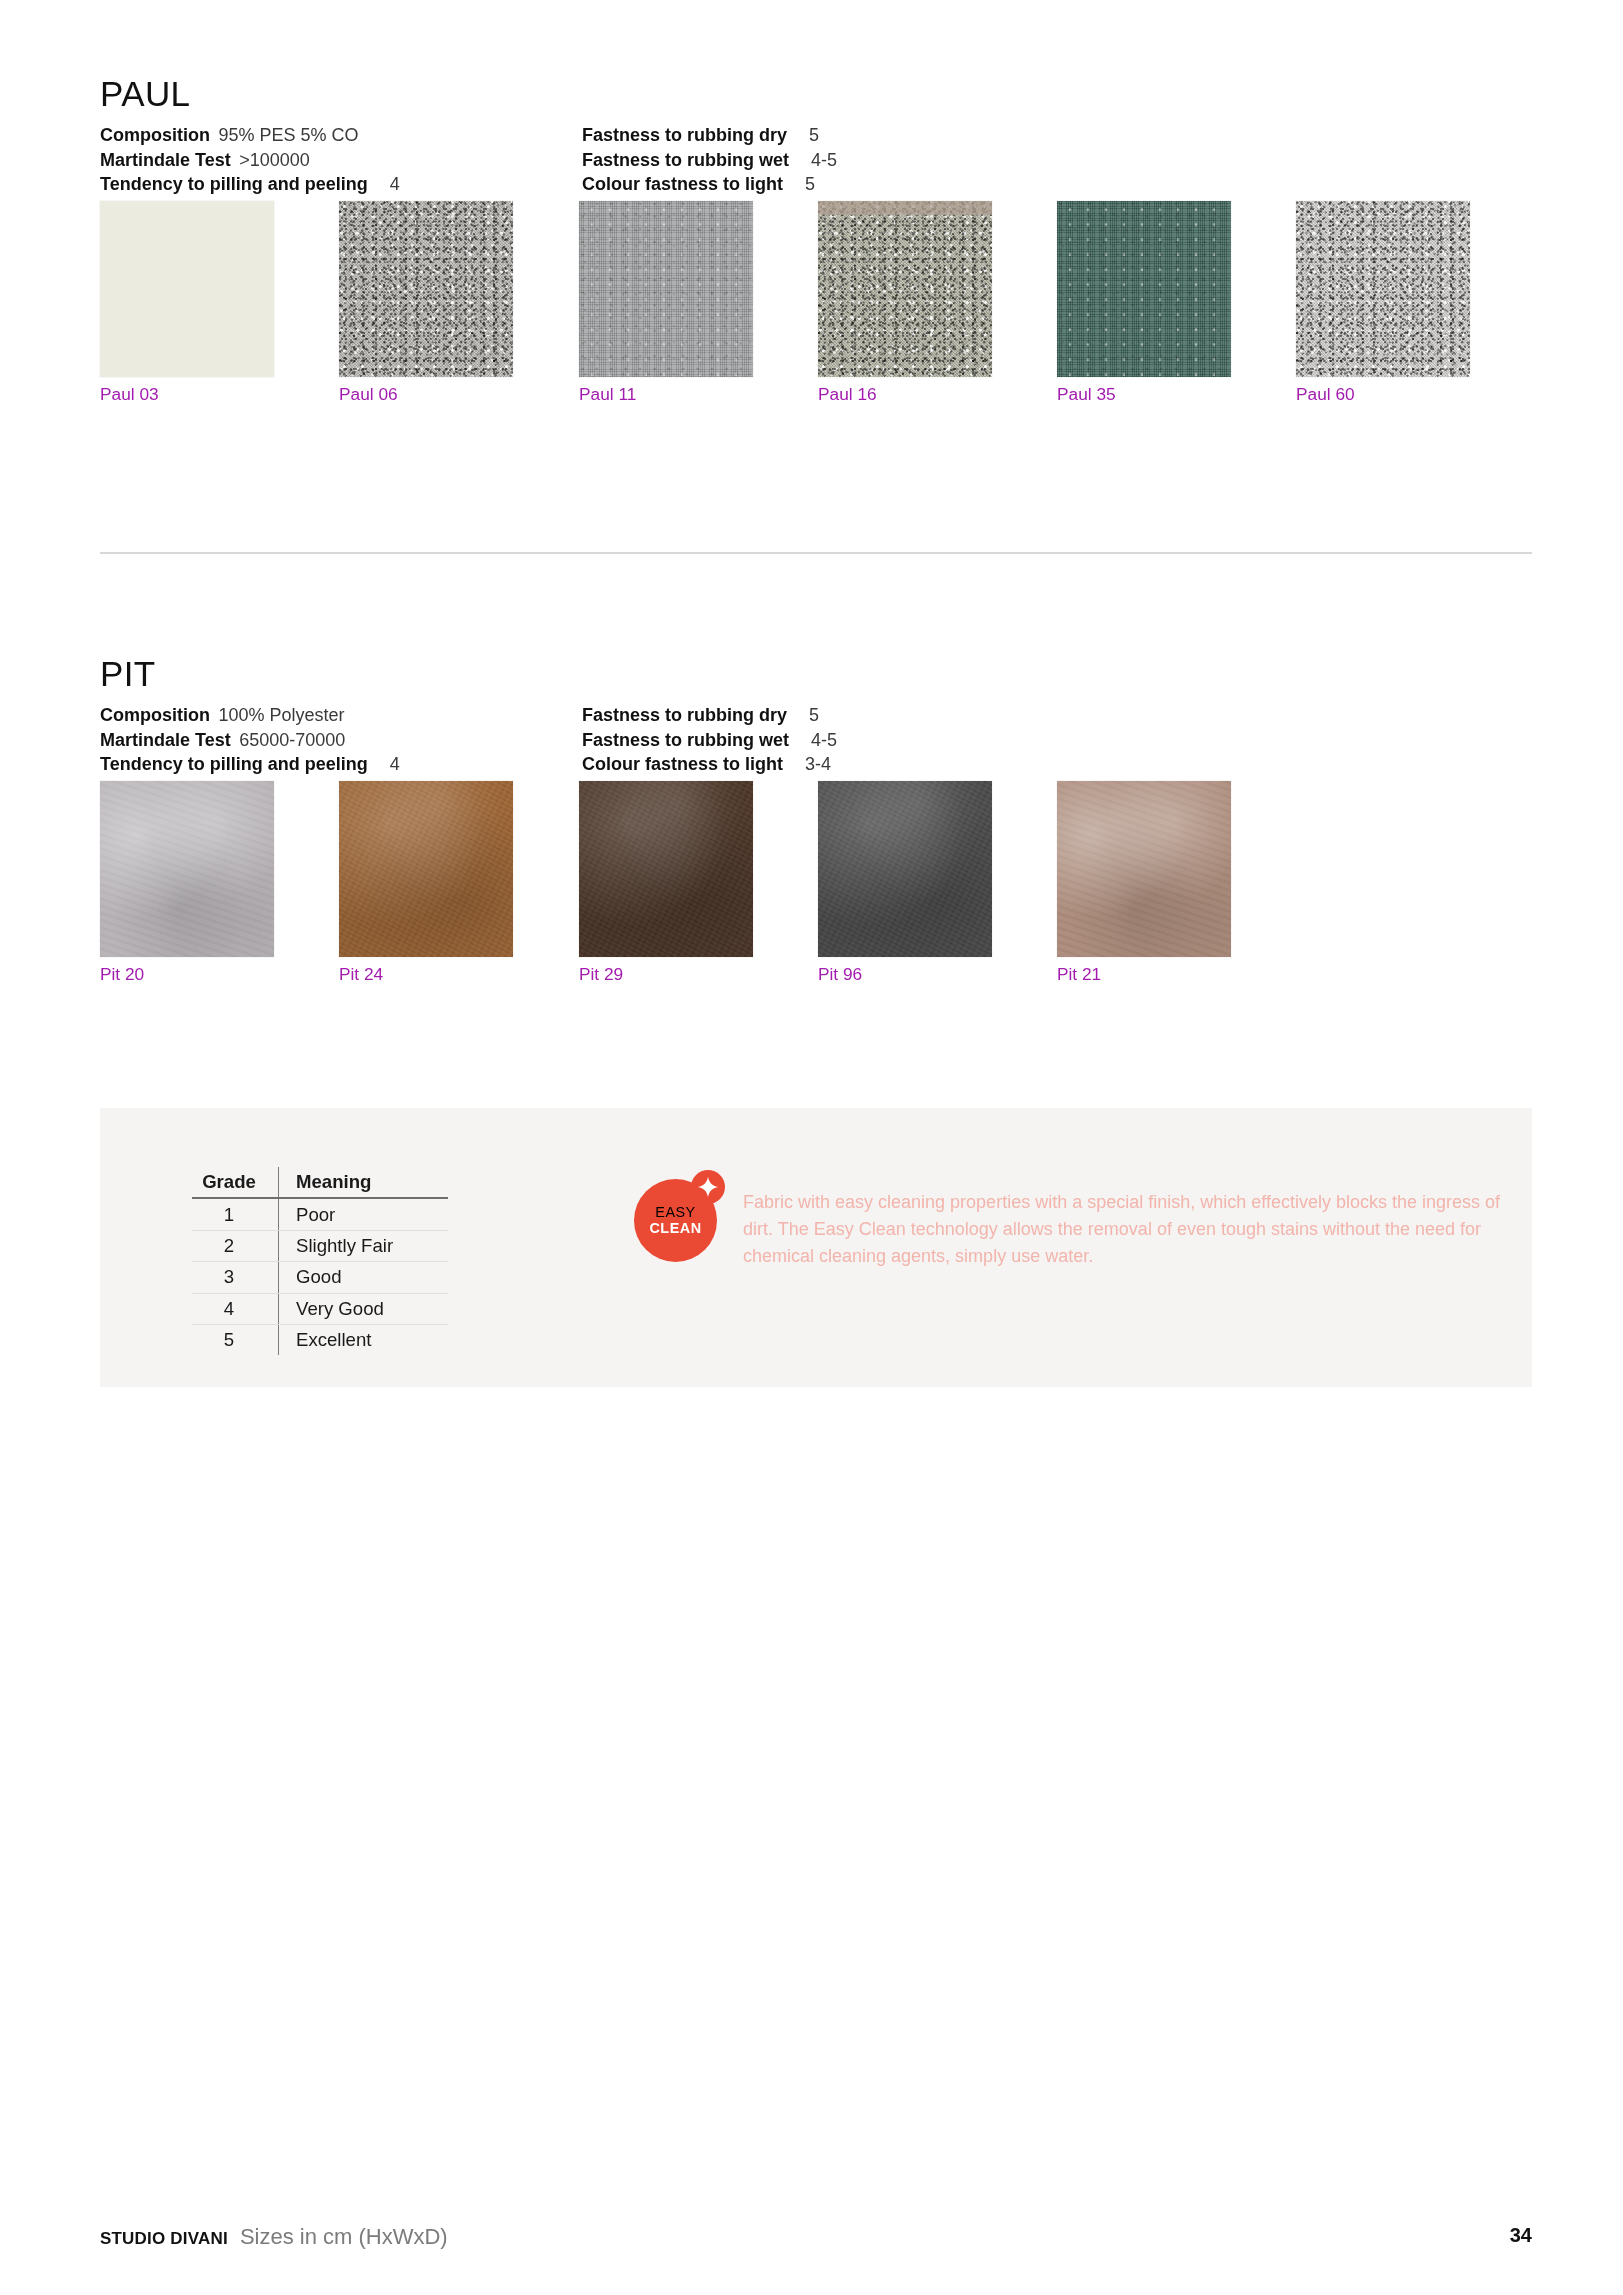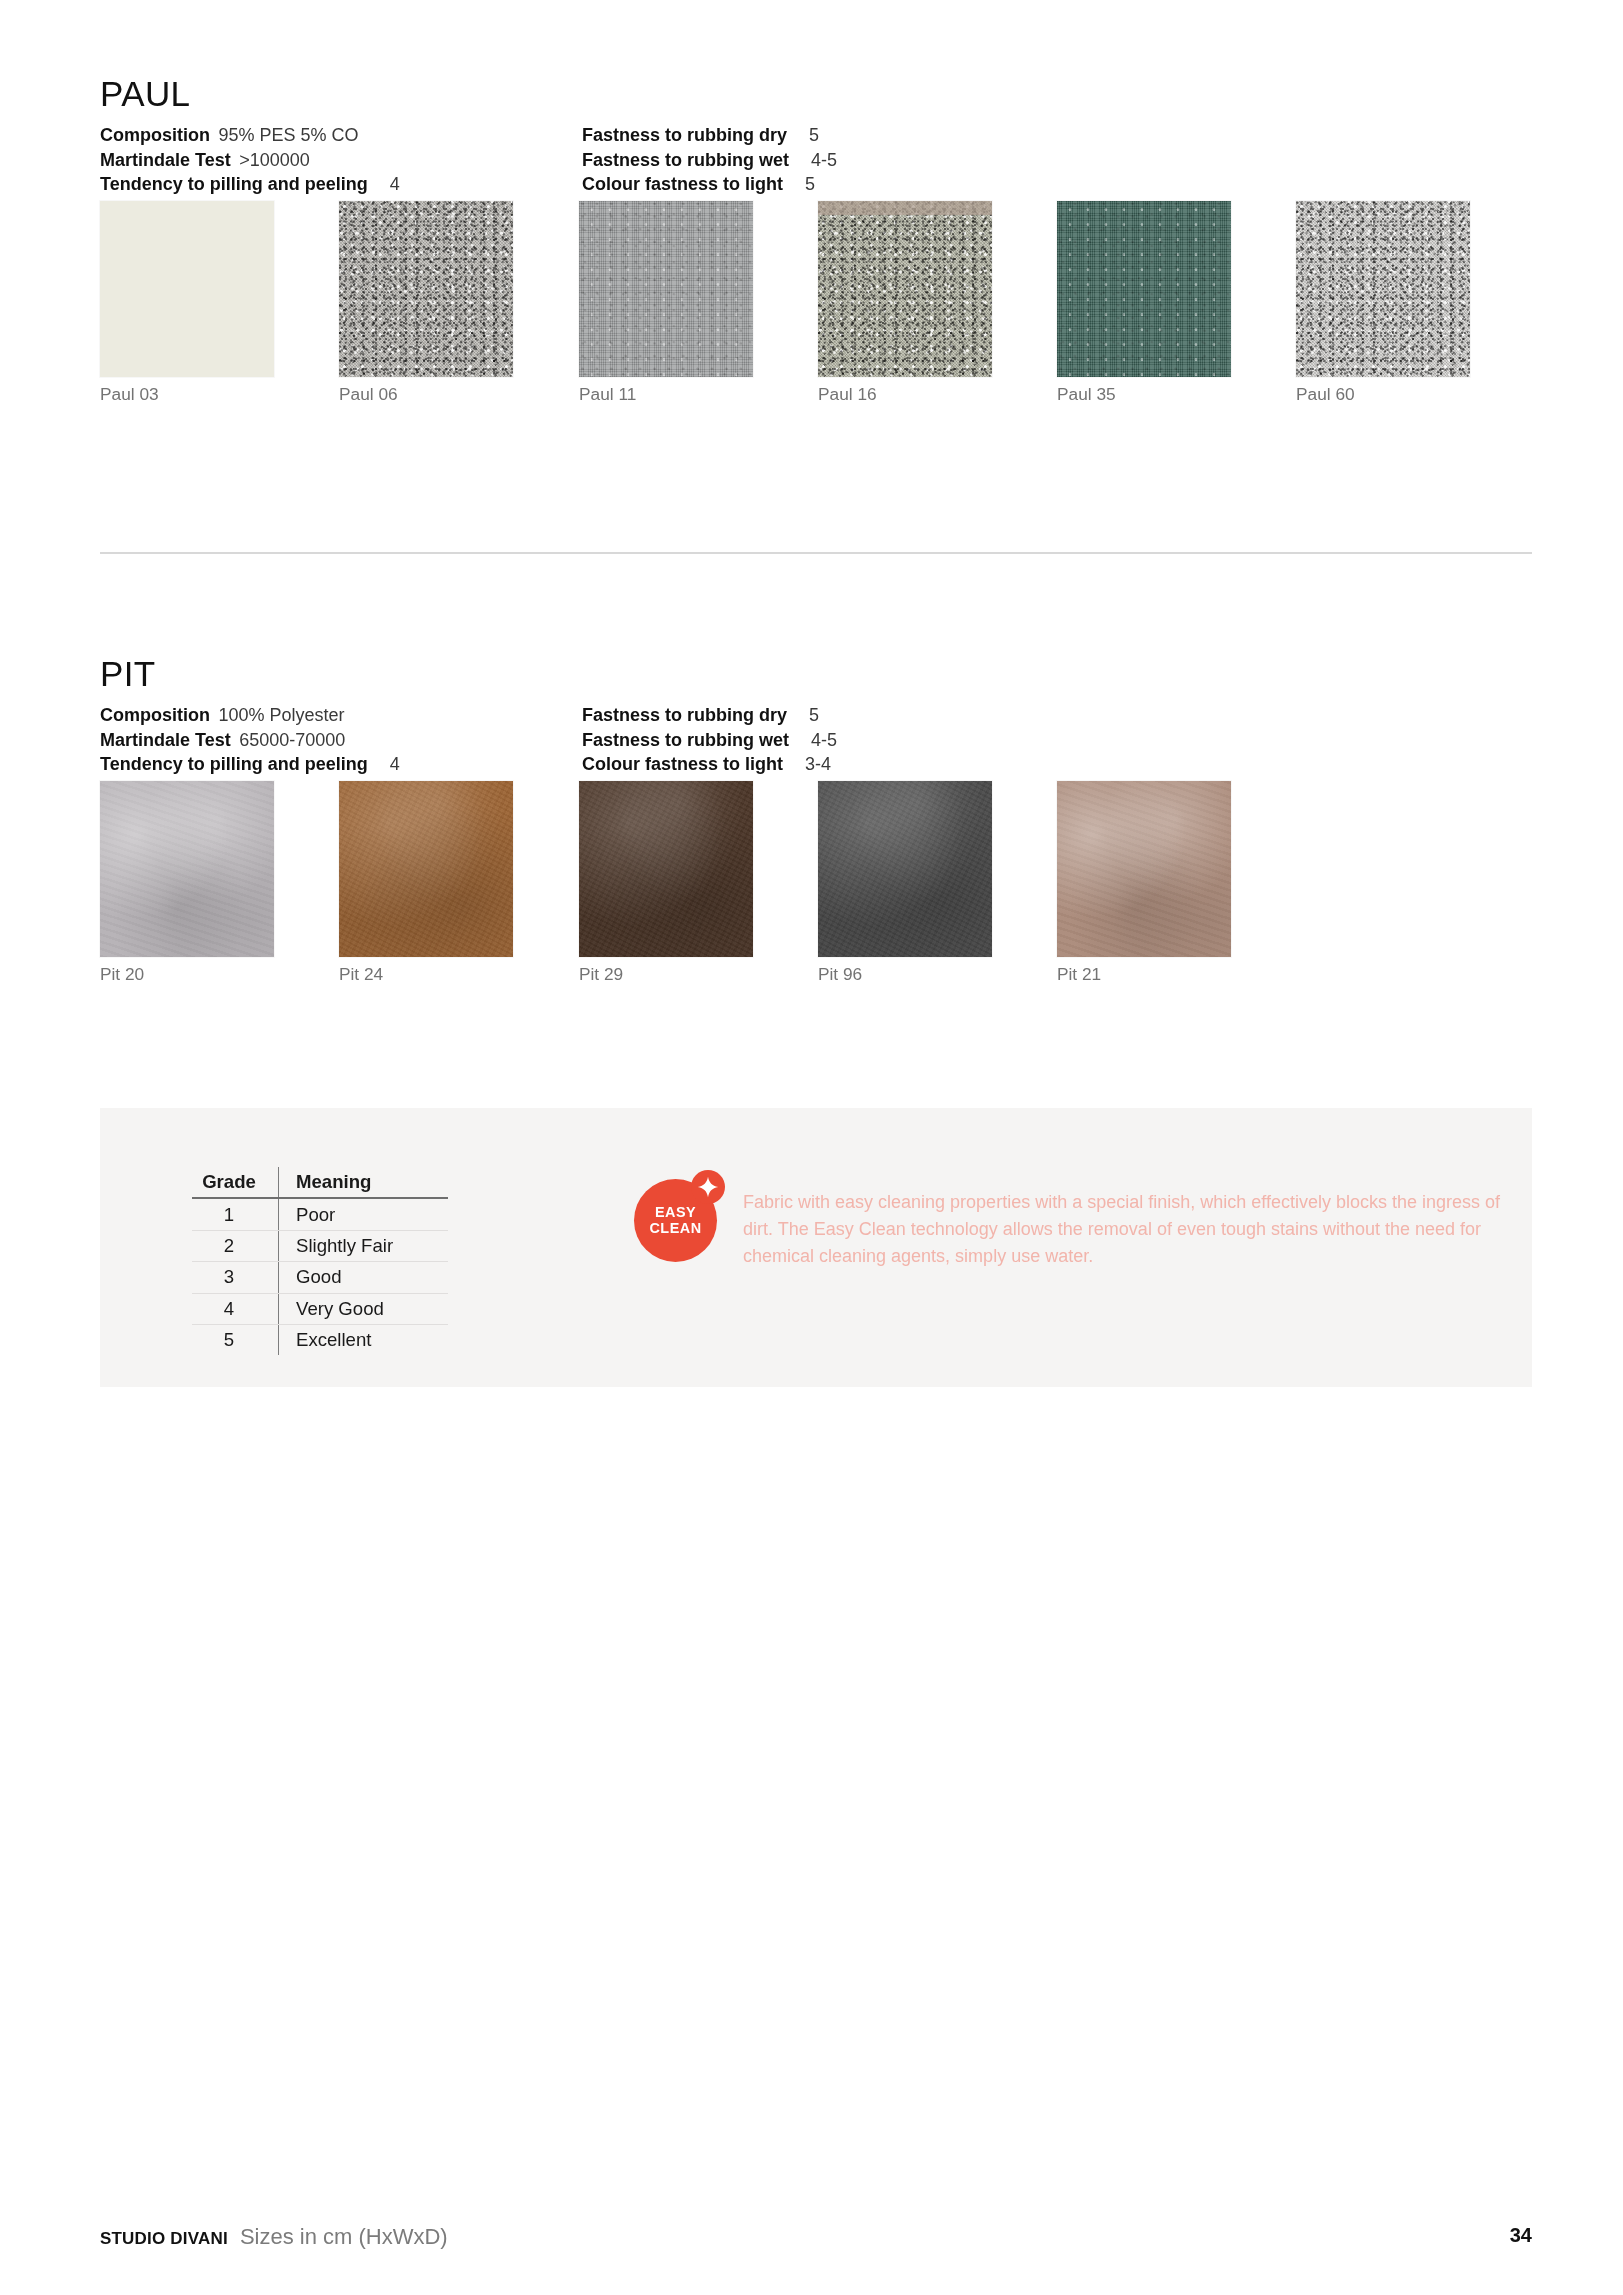--- a/index.html
+++ b/index.html
@@ -29,21 +29,21 @@
   .spec-val.ind{margin-left:22px;}
 
   
   .swatch-row{position:relative;margin-top:12px;height:216px;}
   .swatch{
     position:absolute;top:0;width:174px;height:176px;
     box-shadow:0 0 0 0.8px rgba(0,0,0,0.045);
   }
   .swatch .tex{position:absolute;inset:0;}
   .swatch-cap{
-    position:absolute;top:183px;font-size:17.3px;color:#737373;white-space:nowrap;
+    position:absolute;top:183px;font-size:17.3px;color:#a21caf;white-space:nowrap;
   }
 
   
   .tex.plain{}
   .tex.boucle{
     background-image:
       radial-gradient(circle at 12% 18%, rgba(0,0,0,.55) 0 1px, transparent 1.4px),
       radial-gradient(circle at 37% 9%, rgba(0,0,0,.42) 0 0.9px, transparent 1.3px),
       radial-gradient(circle at 63% 27%, rgba(0,0,0,.5) 0 1px, transparent 1.4px),
       radial-gradient(circle at 86% 14%, rgba(0,0,0,.38) 0 0.8px, transparent 1.2px),
@@ -128,21 +128,21 @@
 
   .badge{
     position:absolute;left:534px;top:71px;width:83px;height:83px;
   }
   .badge-circle{
     position:absolute;left:0;top:0;width:83px;height:83px;border-radius:50%;
     background:#ea4a34;
     display:flex;flex-direction:column;align-items:center;justify-content:center;
     line-height:1.08;
   }
-  .badge-l1{font-size:14.4px;font-weight:bold;color:#ffffff;letter-spacing:0.5px;}
+  .badge-l1{font-size:14.4px;font-weight:normal;color:#000000;letter-spacing:0.5px;}
   .badge-l2{font-size:14.4px;font-weight:bold;color:#ffffff;letter-spacing:0.5px;}
   .badge-star{
     position:absolute;right:-7.6px;top:-9.3px;width:34px;height:34px;border-radius:50%;
     background:#ea4a34;display:flex;align-items:center;justify-content:center;
   }
   .panel-text{
     position:absolute;left:643px;top:63px;width:778px;
     font-size:18px;line-height:27px;color:#f2b4ab;
   }
 

